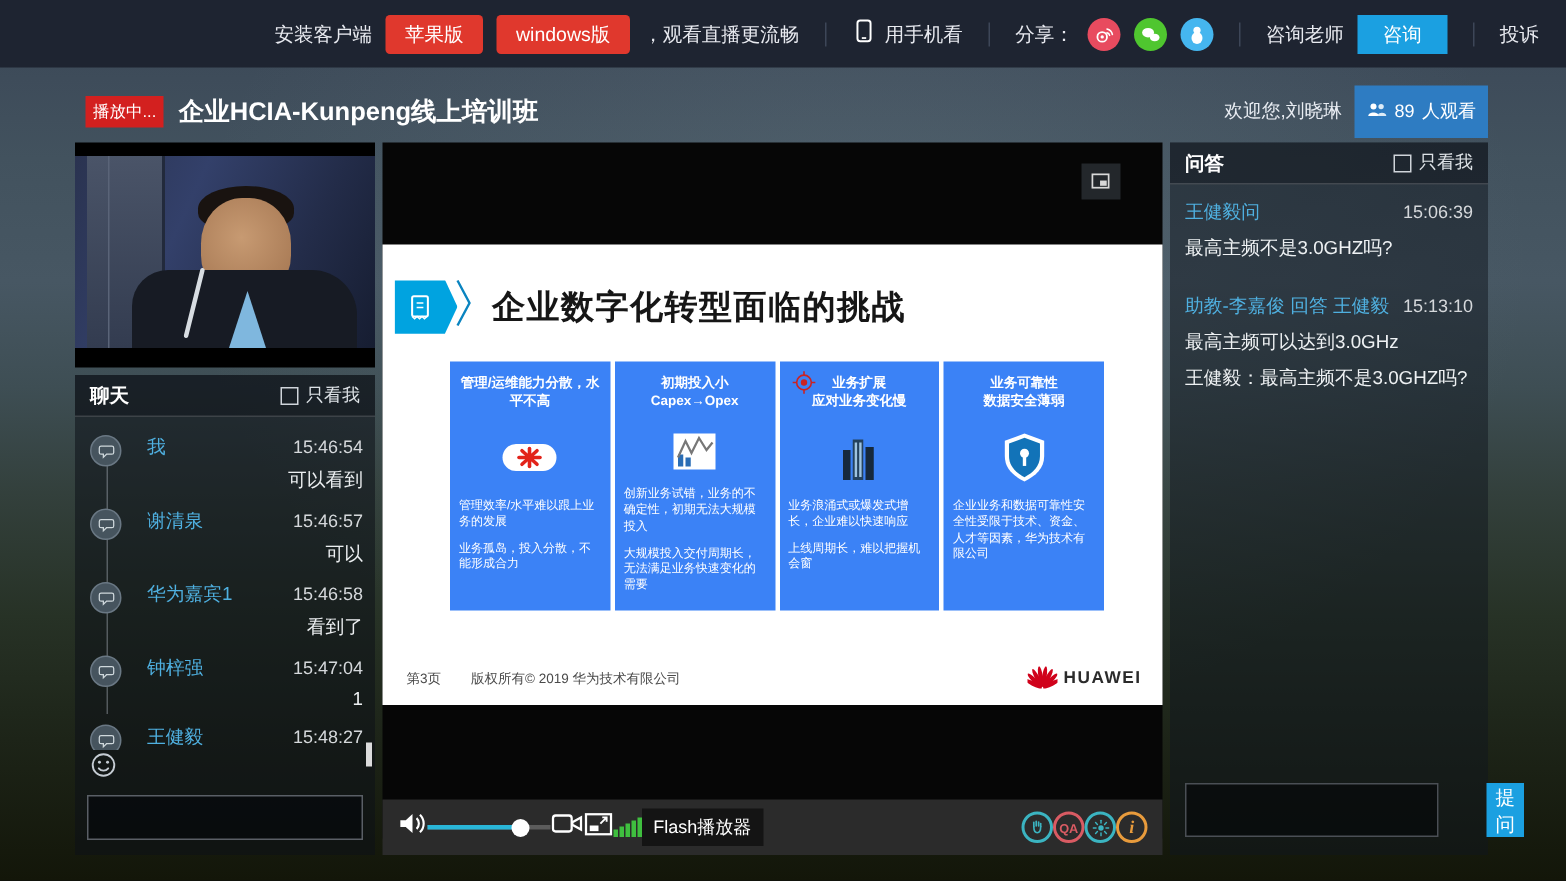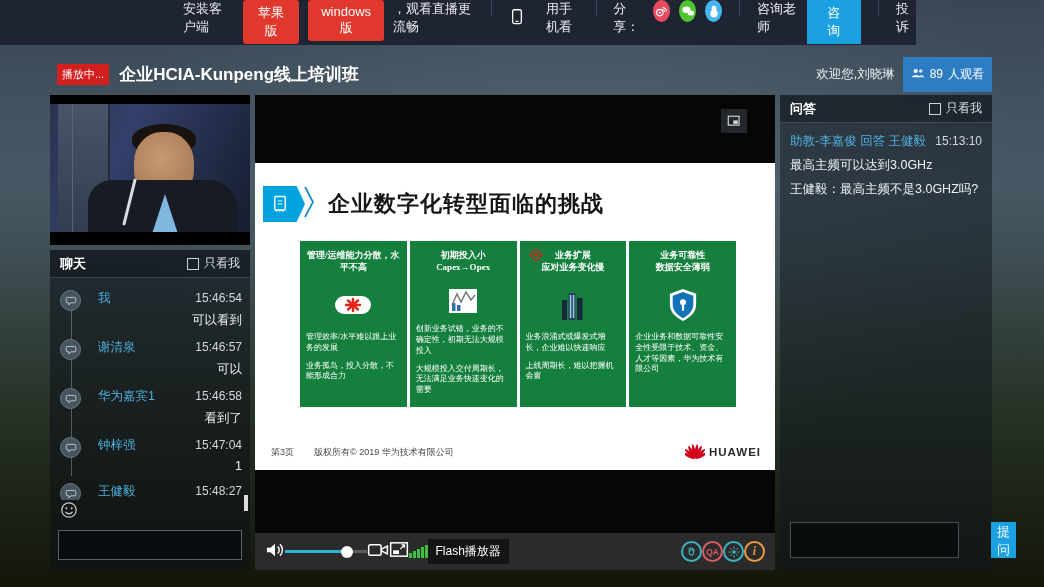--- a/index.html
+++ b/index.html
@@ -8,31 +8,31 @@
     width:1044px; height:587px; overflow:hidden;
     font-family:"Liberation Sans", sans-serif;
     position:relative; background:#10130c;
   }
   .page { position:relative; width:1044px; height:587px;
     background:
       radial-gradient(ellipse at 55% 30%, rgba(130,150,160,0.22), transparent 55%),
       linear-gradient(180deg,#3a4656 0%,#42525e 18%,#475763 32%,#3e4e54 44%,#33403c 56%,#273226 70%,#1d2418 84%,#131609 100%);
   }
   
-  .topbar { position:absolute; top:0; left:0; width:916px; height:45px;
-    background:#1e2431; display:flex; align-items:flex-start; padding-left:183px;
+  .topbar { position:absolute; top:0; left:0; width:1044px; height:45px;
+    background:#1e2431; display:flex; align-items:center; padding-left:183px;
     color:#e8eaf0; font-size:13px; gap:9px; }
   .red-btn { background:#e0382d; color:#fff; border:none; padding:4px 13px;
     border-radius:3px; font-size:13px; cursor:pointer; font-family:inherit; }
   .blue-btn { background:#1ba0e1; color:#fff; border:none; padding:4px 17px;
     font-size:13px; cursor:pointer; font-family:inherit; }
   .vdiv { width:1px; height:16px; background:#3d4658; margin:0 8px; }
   .share-ic { width:22px; height:22px; border-radius:50%; display:inline-flex;
     align-items:center; justify-content:center; cursor:pointer; }
-  .topbar .mobile { display:flex; align-items:center; gap:21px; cursor:pointer; }
+  .topbar .mobile { display:flex; align-items:center; gap:6px; cursor:pointer; }
   
   .titlebar { position:absolute; top:55px; left:0; width:1044px; height:38px;
     display:flex; align-items:center; }
   .status-badge { margin-left:57px; background:#d3201f; color:#fff; font-size:11px;
     padding:3px 5px; }
   .page-title { color:#fff; font-size:17px; font-weight:bold; margin-left:10px; }
   .welcome-wrap { position:absolute; right:52px; top:0; height:38px; display:flex;
     align-items:center; gap:8px; }
   .welcome { color:#e8ecf2; font-size:12.5px; }
   .viewers-badge { background:#2e7cc2; color:#fff; font-size:12px; height:35px;
@@ -86,22 +86,22 @@
   .expand-btn { position:absolute; top:14px; right:28px; width:26px; height:24px;
     background:#23272b; border:none; display:flex; align-items:center; justify-content:center; cursor:pointer; }
   .slide { position:absolute; top:68px; left:0; width:520px; height:307px; background:#fff; }
   .slide-title-row { position:absolute; top:20px; left:8px; display:flex; align-items:center; }
   .slide-icon { width:42px; height:36px; background:#00a3e0;
     clip-path:polygon(0 0,80% 0,100% 50%,80% 100%,0 100%);
     display:flex; align-items:center; justify-content:center; padding-right:8px; }
   .slide-chevron { margin-left:-3px; }
   .slide-title { font-size:22px; font-weight:bold; color:#161616; margin-left:12px; letter-spacing:1px; }
   .cards { position:absolute; left:45px; top:78px; width:436px; display:flex; gap:3px; }
-  .card { flex:1; background:#15803d; height:166px; color:#fff; padding:9px 6px 4px;
-    display:flex; flex-direction:column;font-family:Liberation Serif, serif; }
+  .card { flex:1; background:#3b82f6; height:166px; color:#fff; padding:9px 6px 4px;
+    display:flex; flex-direction:column; }
   .card-title-wrap { position:relative; min-height:26px; }
   .card-title { font-size:9px; font-weight:bold; text-align:center; white-space:pre-line;
     line-height:1.3; }
   .target-icon { position:absolute; left:2px; top:-3px; }
   .card-icon { height:42px; display:flex; align-items:center; justify-content:center; margin:8px 0 6px; }
   .card-body p { font-size:8px; line-height:1.35; margin:0 0 7px; }
   .card-body p:empty { display:none; }
   .slide-footer { position:absolute; bottom:9px; left:16px; right:14px; display:flex;
     align-items:center; font-size:9px; color:#4a4a4a; }
   .slide-footer .copyright { margin-left:20px; }
@@ -534,20 +534,28 @@
     <div class="panel-header">
       <span>问答</span>
       <span class="only-me">
         <span class="checkbox"></span>
         <span>只看我</span>
       </span>
     </div>
     <div class="qa-messages">
       <div class="q-msg">
         <div class="q-row">
+          <span class="q-name">王健毅问</span>
+          <span class="q-time">15:06:39</span>
+        </div>
+        <div class="q-line">最高主频不是3.0GHZ吗?</div>
+
+      </div>
+      <div class="q-msg">
+        <div class="q-row">
           <span class="q-name">助教-李嘉俊  回答  王健毅</span>
           <span class="q-time">15:13:10</span>
         </div>
         <div class="q-line">最高主频可以达到3.0GHz</div>
         <div class="q-line">王健毅：最高主频不是3.0GHZ吗?</div>
       </div>
     </div>
     <div class="qa-ask">
       <div class="qa-ask-row">
         <input class="qa-input" value="" style="">

